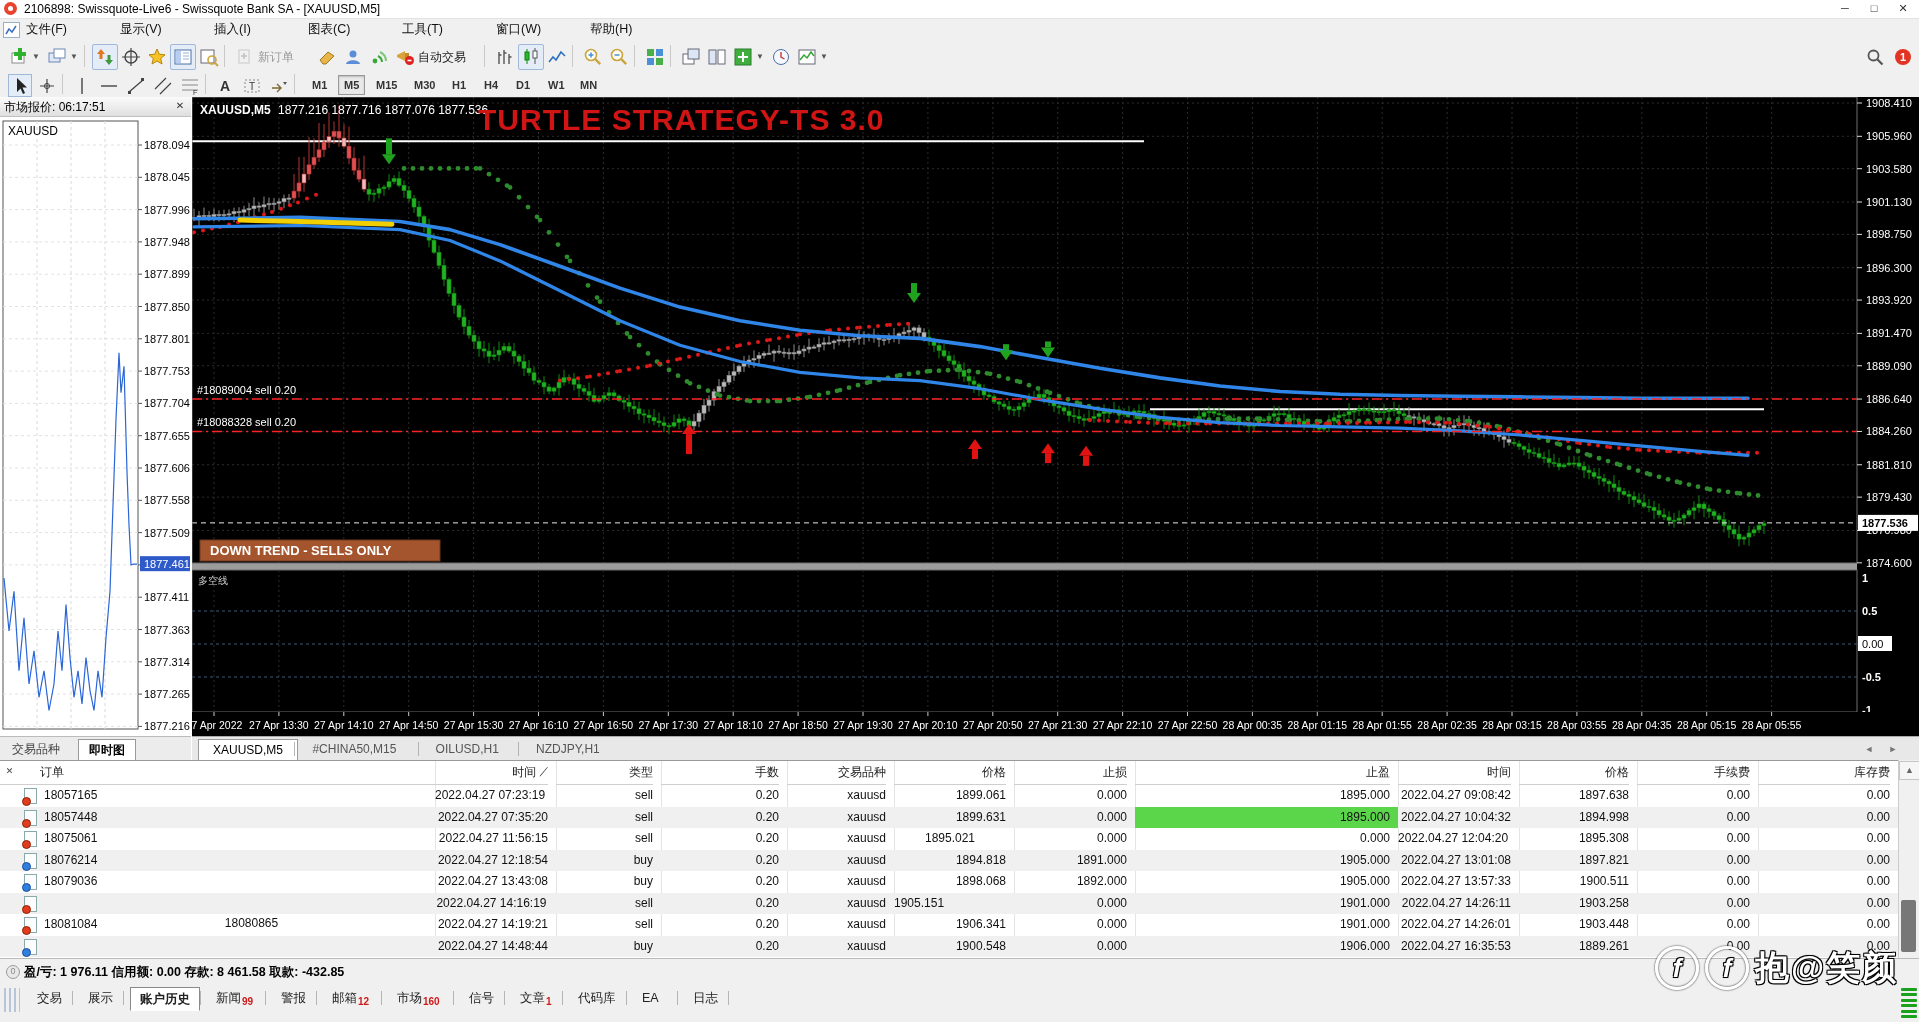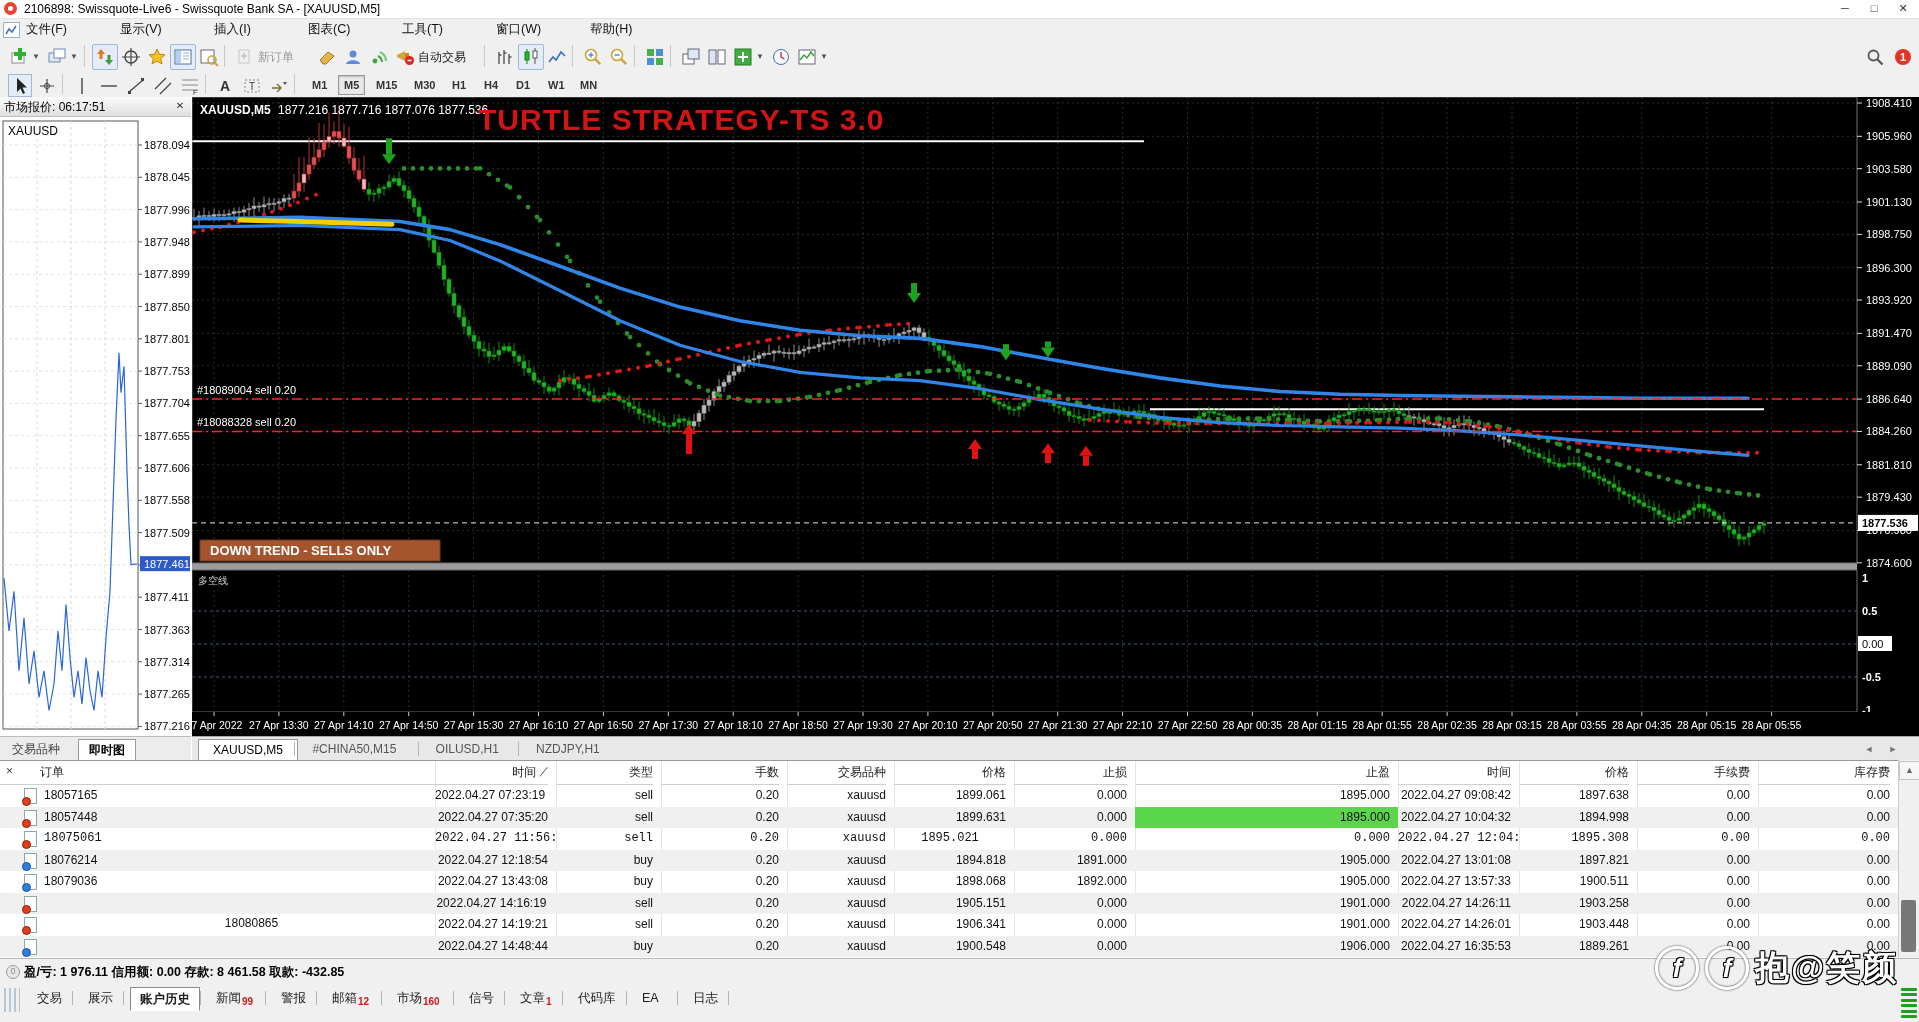--- a/index.html
+++ b/index.html
@@ -1653,21 +1653,21 @@
           <div class="abs ocell" style="left: 787px; width: 99px; padding-right: 8px; text-align: right;">xauusd</div>
           <div class="abs ocell" style="left: 894px; width: 112px; padding-right: 8px; text-align: right;">1899.631</div>
           <div class="abs ocell" style="left: 1014px; width: 113px; padding-right: 8px; text-align: right;">0.000</div>
           <div class="abs ocell tp-green" style="left: 1135px; width: 255px; padding-right: 8px; text-align: right;">1895.000</div>
           <div class="abs ocell" style="left: 1398px; width: 113px; padding-right: 8px; text-align: right;">2022.04.27 10:04:32</div>
           <div class="abs ocell" style="left: 1519px; width: 110px; padding-right: 8px; text-align: right;">1894.998</div>
           <div class="abs ocell" style="left: 1637px; width: 113px; padding-right: 8px; text-align: right;">0.00</div>
           <div class="abs ocell" style="left: 1758px; width: 132px; padding-right: 8px; text-align: right;">0.00</div>
           <div class="abs ocell" style="left: 1898px; padding-right: 8px; text-align: right;">92.66</div>
         </div>
-        <div class="abs orow" style="top: 67px; font-family: Liberation Mono, monospace;">
+        <div class="abs orow" style="top: 67px;">
           <div class="doc-icon sell"></div>
           <div class="abs ocell" style="left: 0px; width: 391px; padding-right: 8px; text-align: left; padding-left: 44px;">18075061</div>
           <div class="abs ocell" style="left: 435px; width: 113px; padding-right: 8px; text-align: right;">2022.04.27 11:56:15</div>
           <div class="abs ocell" style="left: 556px; width: 97px; padding-right: 8px; text-align: right;">sell</div>
           <div class="abs ocell" style="left: 661px; width: 118px; padding-right: 8px; text-align: right;">0.20</div>
           <div class="abs ocell" style="left: 787px; width: 99px; padding-right: 8px; text-align: right;">xauusd</div>
           <div class="abs ocell" style="left: 894px; width: 112px; padding-right: 8px; text-align: center;">1895.021</div>
           <div class="abs ocell" style="left: 1014px; width: 113px; padding-right: 8px; text-align: right;">0.000</div>
           <div class="abs ocell" style="left: 1135px; width: 255px; padding-right: 8px; text-align: right;">0.000</div>
           <div class="abs ocell" style="left: 1398px; width: 113px; padding-right: 8px; ">2022.04.27 12:04:20</div>
@@ -1708,31 +1708,32 @@
           <div class="abs ocell" style="left: 1758px; width: 132px; padding-right: 8px; text-align: right;">0.00</div>
           <div class="abs ocell" style="left: 1898px; padding-right: 8px; text-align: right;">48.86</div>
         </div>
         <div class="abs orow alt" style="top: 131.5px;">
           <div class="doc-icon sell"></div>
           <div class="abs ocell" style="left: 12px; width: 391px; padding-right: 8px; text-align: center; padding-left: 44px; margin-top: 20px;">18080865</div>
           <div class="abs ocell" style="left: 435px; width: 113px; padding-right: 8px; text-align: center;">2022.04.27 14:16:19</div>
           <div class="abs ocell" style="left: 556px; width: 97px; padding-right: 8px; text-align: right;">sell</div>
           <div class="abs ocell" style="left: 661px; width: 118px; padding-right: 8px; text-align: right;">0.20</div>
           <div class="abs ocell" style="left: 787px; width: 99px; padding-right: 8px; text-align: right;">xauusd</div>
-          <div class="abs ocell" style="left: 894px; width: 112px; padding-right: 8px; text-align: right;">1905.151</div>
+          <div class="abs ocell" style="left: 894px; width: 112px; padding-right: 8px; ">1905.151</div>
           <div class="abs ocell" style="left: 1014px; width: 113px; padding-right: 8px; text-align: right;">0.000</div>
           <div class="abs ocell" style="left: 1135px; width: 255px; padding-right: 8px; text-align: right;">1901.000</div>
           <div class="abs ocell" style="left: 1398px; width: 113px; padding-right: 8px; text-align: right;">2022.04.27 14:26:11</div>
           <div class="abs ocell" style="left: 1519px; width: 110px; padding-right: 8px; text-align: right;">1903.258</div>
           <div class="abs ocell" style="left: 1637px; width: 113px; padding-right: 8px; text-align: right;">0.00</div>
           <div class="abs ocell" style="left: 1758px; width: 132px; padding-right: 8px; text-align: right;">0.00</div>
           <div class="abs ocell" style="left: 1898px; padding-right: 8px; text-align: right;">37.86</div>
         </div>
         <div class="abs orow" style="top: 153px;">
           <div class="doc-icon sell"></div>
+          <div class="abs ocell" style="left: 0px; width: 391px; padding-right: 8px; text-align: left; padding-left: 44px;">18081084</div>
           <div class="abs ocell" style="left: 435px; width: 113px; padding-right: 8px; text-align: right;">2022.04.27 14:19:21</div>
           <div class="abs ocell" style="left: 556px; width: 97px; padding-right: 8px; text-align: right;">sell</div>
           <div class="abs ocell" style="left: 661px; width: 118px; padding-right: 8px; text-align: right;">0.20</div>
           <div class="abs ocell" style="left: 787px; width: 99px; padding-right: 8px; text-align: right;">xauusd</div>
           <div class="abs ocell" style="left: 894px; width: 112px; padding-right: 8px; text-align: right;">1906.341</div>
           <div class="abs ocell" style="left: 1014px; width: 113px; padding-right: 8px; text-align: right;">0.000</div>
           <div class="abs ocell" style="left: 1135px; width: 255px; padding-right: 8px; text-align: right;">1901.000</div>
           <div class="abs ocell" style="left: 1398px; width: 113px; padding-right: 8px; text-align: right;">2022.04.27 14:26:01</div>
           <div class="abs ocell" style="left: 1519px; width: 110px; padding-right: 8px; text-align: right;">1903.448</div>
           <div class="abs ocell" style="left: 1637px; width: 113px; padding-right: 8px; text-align: right;">0.00</div>

